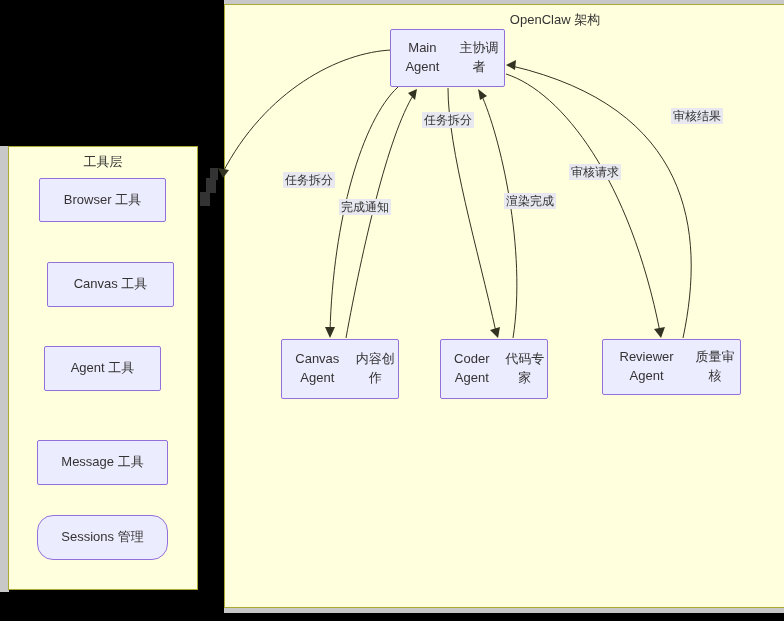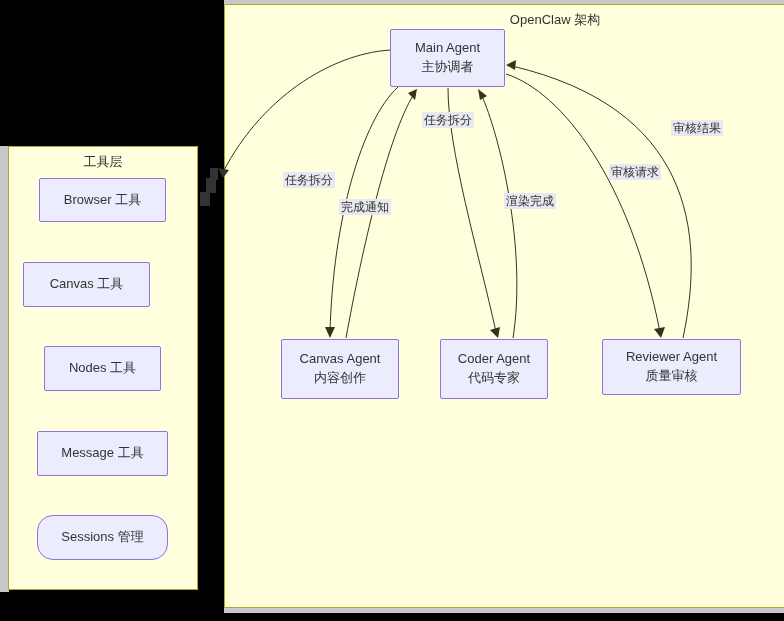--- a/index.html
+++ b/index.html
@@ -65,35 +65,35 @@
   #arch-panel  .panel-title { top: 6px; }
 
   
   .node {
     position: absolute;
     box-sizing: border-box;
     background: #ececff;
     border: 1px solid #9370db;
     border-radius: 2px;
     display: flex;
-    flex-direction: column;
+    flex-direction: row;
     align-items: center;
     justify-content: center;
     color: #333333;
     font-size: 13px;
     line-height: 1.45;
     text-align: center;
   }
   .node .l2 { }
 
   
   #tool-browser  { left: 39px;  top: 178px; width: 127px; height: 44px; }
-  #tool-canvas   { left: 23px;  top: 262px; width: 127px; height: 45px; }
+  #tool-canvas   { left: 47px;  top: 262px; width: 127px; height: 45px; }
   #tool-nodes    { left: 44px;  top: 346px; width: 117px; height: 45px; }
-  #tool-message  { left: 37px;  top: 431px; width: 131px; height: 45px; }
+  #tool-message  { left: 37px;  top: 440px; width: 131px; height: 45px; }
   #tool-sessions { left: 37px;  top: 515px; width: 131px; height: 45px; border-radius: 16px; }
 
   
   #agent-main     { left: 390px; top: 29px;  width: 115px; height: 58px; }
   #agent-writer   { left: 281px; top: 339px; width: 118px; height: 60px; }
   #agent-coder    { left: 440px; top: 339px; width: 108px; height: 60px; }
   #agent-reviewer { left: 602px; top: 339px; width: 139px; height: 56px; }
 
   
   #edges {
@@ -136,21 +136,21 @@
   <div class="panel-title">工具层</div>
 </div>
 
 <div class="node" id="tool-browser">
   <span>Browser 工具</span>
 </div>
 <div class="node" id="tool-canvas">
   <span>Canvas 工具</span>
 </div>
 <div class="node" id="tool-nodes">
-  <span>Nodes 工具</span>
+  <span>Agent 工具</span>
 </div>
 <div class="node" id="tool-message">
   <span>Message 工具</span>
 </div>
 <div class="node" id="tool-sessions">
   <span>Sessions 管理</span>
 </div>
 
 <div class="panel" id="arch-panel">
   <div class="panel-title">OpenClaw 架构</div>
@@ -209,17 +209,17 @@
 <div class="node" id="agent-coder">
   <span>Coder Agent</span>
   <span class="l2">代码专家</span>
 </div>
 <div class="node" id="agent-reviewer">
   <span>Reviewer Agent</span>
   <span class="l2">质量审核</span>
 </div>
 
 <div class="edge-label" style="left:448px;top:120px;">任务拆分</div>
-<div class="edge-label" style="left:697px;top:128px;text-align:center;">审核结果</div>
-<div class="edge-label" style="left:635px;top:172px;">审核请求</div>
+<div class="edge-label" style="left:697px;top:116px;text-align:center;">审核结果</div>
+<div class="edge-label" style="left:595px;top:172px;">审核请求</div>
 <div class="edge-label" style="left:309px;top:180px;">任务拆分</div>
 <div class="edge-label" style="left:365px;top:207px;text-align:center;">完成通知</div>
 <div class="edge-label" style="left:530px;top:201px;">渲染完成</div>
 
 </body></html>

